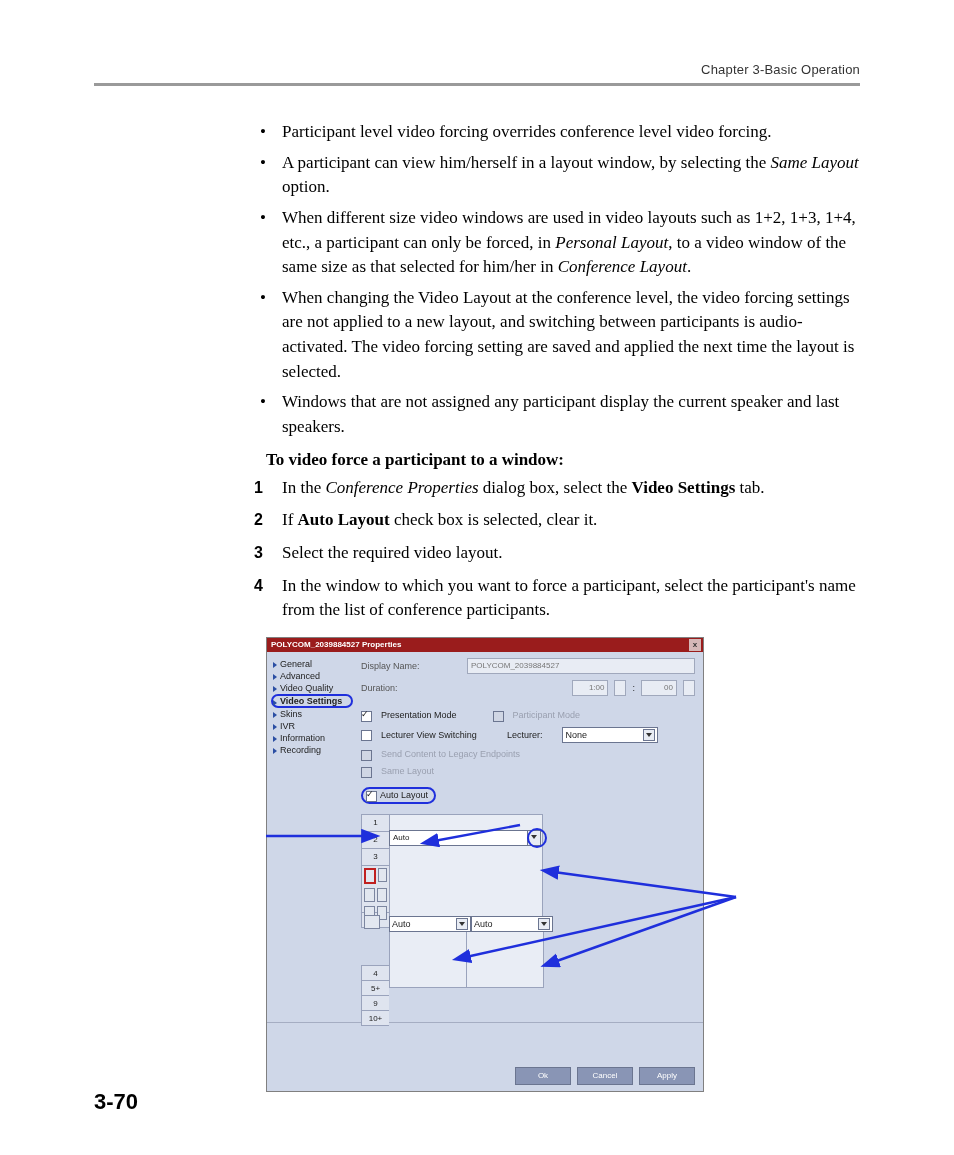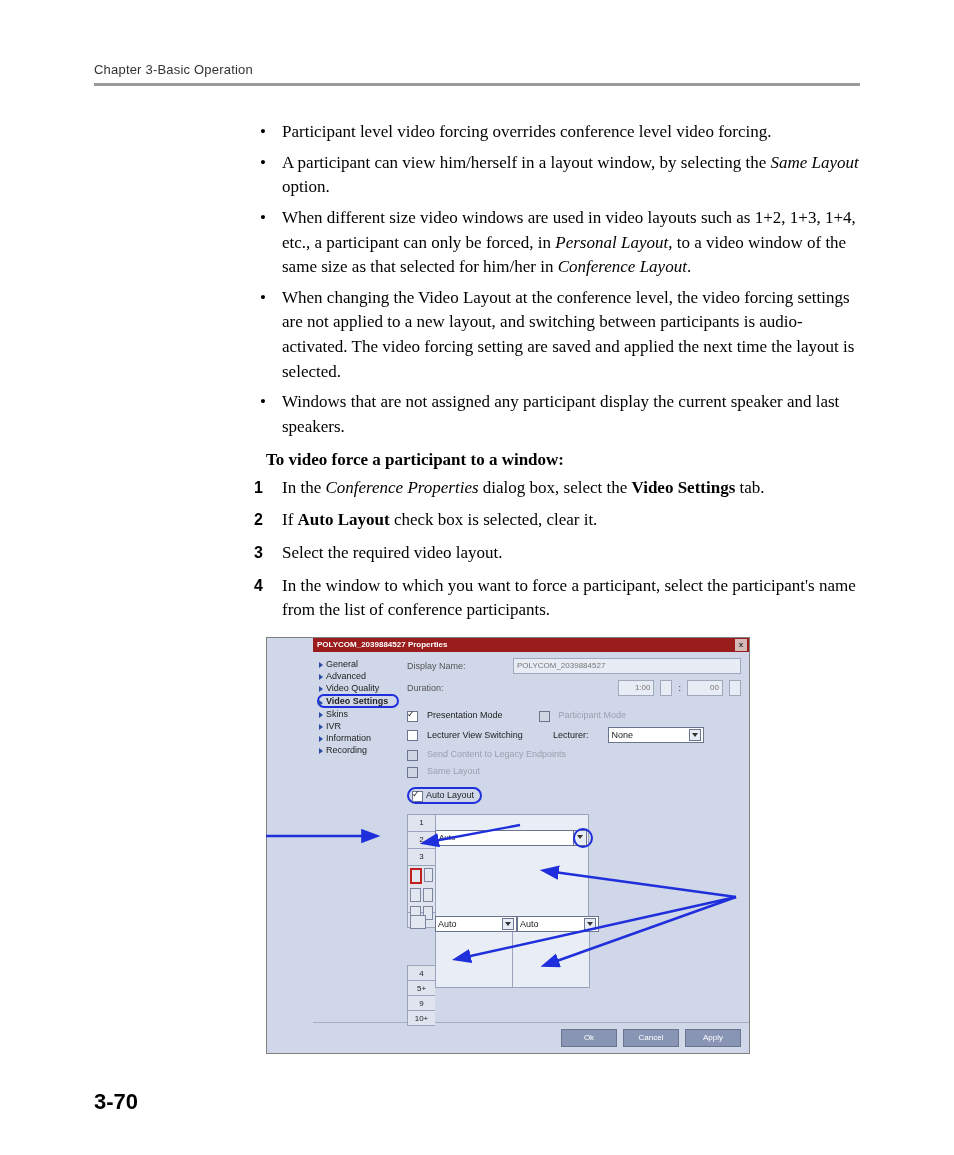--- a/index.html
+++ b/index.html
@@ -1,33 +1,33 @@
 <!DOCTYPE html>
 <html><head>
 <meta charset="utf-8">
 <style>
   html,body{margin:0;padding:0;background:#fff;font-family:"Palatino Linotype","Book Antiqua",Palatino,serif;color:#000;}
   .page{width:954px;height:1155px;position:relative;box-sizing:border-box;padding:62px 94px 40px 94px;}
-  .chapter-header{font-size:13px;letter-spacing:.2px;margin-bottom:6px;font-family:Arial,Helvetica,sans-serif;color:#333;}
+  .chapter-header{font-size:13px;letter-spacing:.2px;margin-bottom:6px;font-family:Arial,Helvetica,sans-serif;color:#333;text-align:right;}
   .rule{height:3px;background:#9a9a9a;margin-bottom:34px;}
   .body{margin-left:160px;}
   ul.bullets{list-style:none;padding:0;margin:0 0 10px 0;}
   ul.bullets>li{position:relative;padding-left:28px;font-size:17px;line-height:1.45;margin:0 0 6px 0;}
   ul.bullets>li::before{content:"•";position:absolute;left:6px;top:0;font-size:17px;}
   em{font-style:italic;}
   .subhead{font-weight:bold;font-size:17px;margin:10px 0 6px 12px;}
   ol.steps{list-style:none;padding:0;margin:0;counter-reset:step;}
   ol.steps>li{position:relative;padding-left:28px;font-size:17px;line-height:1.45;margin:0 0 8px 0;}
   ol.steps>li .num{position:absolute;left:0;top:0;font-family:Arial,Helvetica,sans-serif;font-weight:bold;font-size:16px;}
   strong{font-weight:bold;}
   .page-number{position:absolute;left:94px;bottom:40px;font-family:Arial,Helvetica,sans-serif;font-weight:bold;font-size:22px;}
 
   
   .figure{position:relative;margin-top:14px;margin-left:12px;}
-  .dialog{width:436px;border:1px solid #808080;background:#cfd7e8;font-family:Tahoma,Arial,sans-serif;font-size:9px;color:#222;padding-left:46px;}
+  .dialog{width:436px;border:1px solid #808080;background:#cfd7e8;font-family:Tahoma,Arial,sans-serif;font-size:9px;color:#222;}
   .titlebar{height:14px;background:#9a1c1c;color:#fff;font-size:8px;line-height:14px;padding:0 4px;position:relative;font-weight:bold;}
   .titlebar .x{position:absolute;right:2px;top:1px;width:12px;height:12px;background:#d5b8b8;color:#333;text-align:center;line-height:12px;font-size:8px;}
   .dbody{display:flex;padding:6px 8px 0 6px;gap:8px;height:370px;box-sizing:border-box;}
   .sidebar{width:80px;}
   .sidebar .item{padding:1px 0 1px 7px;position:relative;white-space:nowrap;}
   .sidebar .item::before{content:"";position:absolute;left:0;top:4px;border-left:4px solid #2b4ea3;border-top:3px solid transparent;border-bottom:3px solid transparent;}
   .sidebar .sel{border:2px solid #1f2fdc;border-radius:9px;padding:0 4px 0 7px;margin-left:-2px;font-weight:bold;}
   .mainpane{flex:1;position:relative;}
   .row{display:flex;align-items:center;margin-bottom:6px;gap:6px;}
   .lbl{width:100px;color:#555;}
@@ -57,21 +57,21 @@
   .dd-top .txt{flex:1;padding:0 3px;line-height:14px;font-size:8px;}
   .dd-top .arrow{width:12px;border-left:1px solid #6b7590;background:#e8ecf4;position:relative;}
   .dd-top .arrow::after{content:"";position:absolute;left:3px;top:4px;border-left:3px solid transparent;border-right:3px solid transparent;border-top:4px solid #333;}
   .circle-mark{position:absolute;width:16px;height:16px;border:2px solid #1f2fdc;border-radius:50%;}
   .dd-list{border:1px solid #6b7590;border-top:none;background:#fff;}
   .dd-list div{padding:0 3px;line-height:11px;font-size:8px;}
   .dd-list div.hl{background:#2b4ea3;color:#fff;}
   .lower{position:absolute;left:28px;top:258px;display:flex;gap:0;}
   .lower .sel-box{width:76px;}
   .bottombar{border-top:1px solid #a5adc2;padding:6px 8px;display:flex;justify-content:flex-end;gap:6px;background:#cfd7e8;}
-  .btn{width:54px;height:16px;background:#8995b5;color:#fff;font-size:8px;text-align:center;line-height:16px;border:1px solid #6b7590;}
+  .btn{width:54px;height:16px;background:#8995b5;color:#fff;font-size:8px;text-align:center;line-height:16px;border:1px solid #6b7590;margin-top:38px;}
 
   
   .arrows{position:absolute;left:0;top:0;pointer-events:none;}
 </style>
 </head>
 <body>
 
 <div class="page">
   <div class="chapter-header">Chapter 3-Basic Operation</div>
   <div class="rule"></div>

